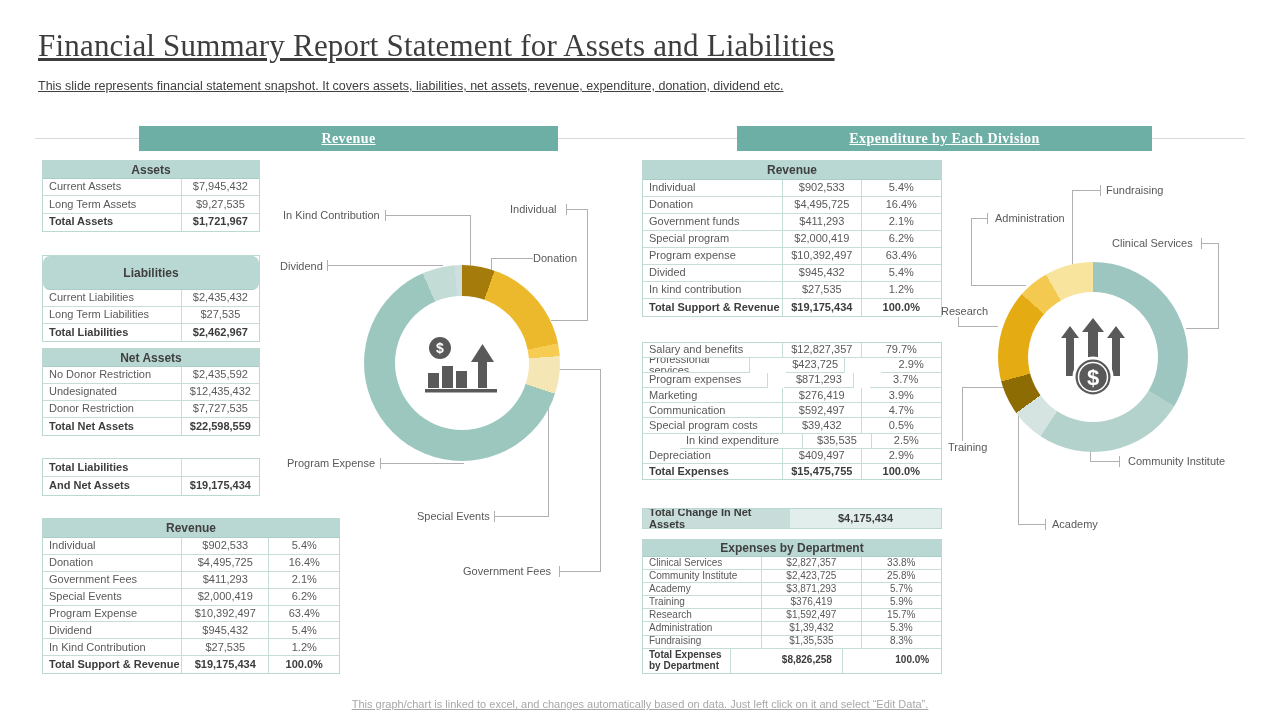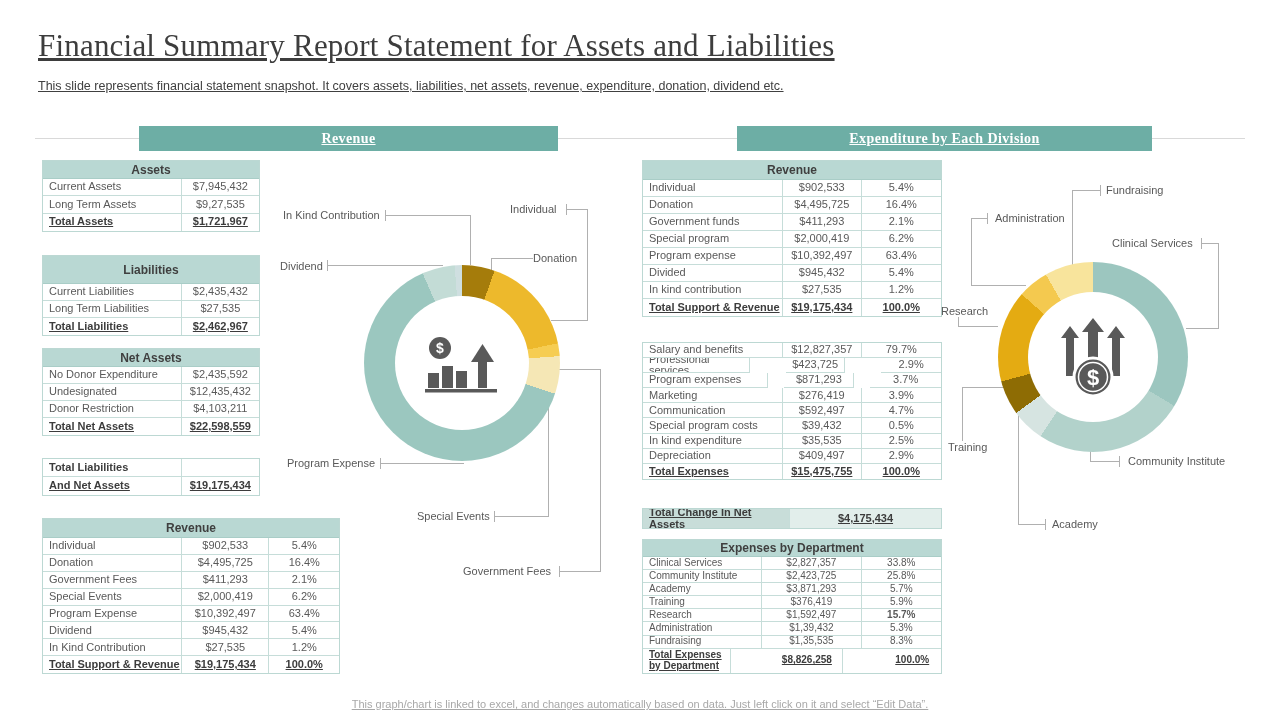--- a/index.html
+++ b/index.html
@@ -10,21 +10,21 @@
          font-size:31px;color:#3d3d3d;letter-spacing:.2px;}
   #subtitle{left:38px;top:79px;font-size:12.5px;color:#404040;}
   .hline{height:1px;background:#d9d9d9;}
   .banner{height:25px;background:#6daea5;color:#ffffff;text-align:center;line-height:25px;
           font-family:"Liberation Serif","DejaVu Serif",serif;font-weight:bold;font-size:14px;letter-spacing:.4px;}
   .tbl{position:absolute;border:1px solid #bcd8d3;box-sizing:border-box;background:#fff;}
   .trow{display:flex;box-sizing:border-box;}
   .tcell{box-sizing:border-box;border-right:1px solid #c6ddd9;border-bottom:1px solid #c6ddd9;
          font-size:11px;color:#595959;display:flex;align-items:center;overflow:hidden;line-height:1.05;}
   .tcell:last-child{border-right:none;}
-  .trow:last-child .tcell{border-bottom:none;text-decoration:underline;}
+  .trow:last-child .tcell{border-bottom:none;}
   .tcell.lab{padding-left:6px;justify-content:flex-start;text-align:left;}
   .tcell.val{justify-content:center;text-align:center;}
   .thead{background:#b9d8d3;font-weight:bold;color:#3f3f3f;font-size:12px;justify-content:center;
          display:flex;align-items:center;border-bottom:1px solid #a9cdc7;box-sizing:border-box;}
   .bold .tcell{font-weight:bold;color:#3c3c3c;}
   .small .tcell{font-size:10px;}
   .donut{position:absolute;border-radius:50%;}
   .donut-hole{position:absolute;border-radius:50%;background:#ffffff;}
   .callout{position:absolute;font-size:11px;color:#595959;white-space:nowrap;}
   .lline{position:absolute;background:#b0b0b0;}
@@ -52,47 +52,47 @@
         <div class="trow" style="height: 17.3px;">
           <div class="tcell lab" style="width: 140px; height: 17.3px;">Long Term  Assets</div>
           <div class="tcell val" style="width: 78px; height: 17.3px;">$9,27,535</div>
         </div>
         <div class="trow bold" style="height: 17.3px;">
           <div class="tcell lab" style="width: 140px; height: 17.3px;">Total Assets</div>
           <div class="tcell val" style="width: 78px; height: 17.3px;">$1,721,967</div>
         </div>
       </div>
       <div class="tbl" style="left: 42px; top: 255px; width: 218px;">
-        <div class="thead" style="height: 28px;">Liabilities</div>
+        <div class="thead" style="height: 34px; border-radius: 7px;">Liabilities</div>
         <div class="trow" style="height: 17px;">
           <div class="tcell lab" style="width: 140px; height: 17px;">Current Liabilities</div>
           <div class="tcell val" style="width: 78px; height: 17px;">$2,435,432</div>
         </div>
         <div class="trow" style="height: 17px;">
           <div class="tcell lab" style="width: 140px; height: 17px;">Long Term  Liabilities</div>
           <div class="tcell val" style="width: 78px; height: 17px;">$27,535</div>
         </div>
         <div class="trow bold" style="height: 17px;">
           <div class="tcell lab" style="width: 140px; height: 17px;">Total Liabilities</div>
           <div class="tcell val" style="width: 78px; height: 17px;">$2,462,967</div>
         </div>
       </div>
       <div class="tbl" style="left: 42px; top: 348px; width: 218px;">
         <div class="thead" style="height: 18px;">Net Assets</div>
         <div class="trow" style="height: 17px;">
-          <div class="tcell lab" style="width: 140px; height: 17px;">No Donor Expenditure</div>
+          <div class="tcell lab" style="width: 140px; height: 17px;">No Donor Restriction</div>
           <div class="tcell val" style="width: 78px; height: 17px;">$2,435,592</div>
         </div>
         <div class="trow" style="height: 17px;">
           <div class="tcell lab" style="width: 140px; height: 17px;">Undesignated</div>
           <div class="tcell val" style="width: 78px; height: 17px;">$12,435,432</div>
         </div>
         <div class="trow" style="height: 17px;">
           <div class="tcell lab" style="width: 140px; height: 17px;">Donor Restriction</div>
-          <div class="tcell val" style="width: 78px; height: 17px;">$4,103,211</div>
+          <div class="tcell val" style="width: 78px; height: 17px;">$7,727,535</div>
         </div>
         <div class="trow bold" style="height: 17px;">
           <div class="tcell lab" style="width: 140px; height: 17px;">Total Net Assets</div>
           <div class="tcell val" style="width: 78px; height: 17px;">$22,598,559</div>
         </div>
       </div>
       <div class="tbl" style="left: 42px; top: 458px; width: 218px;">
         <div class="trow bold" style="height: 18px;">
           <div class="tcell lab" style="width: 140px; height: 18px;">Total Liabilities</div>
           <div class="tcell val" style="width: 78px; height: 18px;"></div>
@@ -213,21 +213,21 @@
           <div class="tcell lab" style="width: 141px; height: 15.1px;">Communication</div>
           <div class="tcell val" style="width: 79px; height: 15.1px;">$592,497</div>
           <div class="tcell val" style="width: 80px; height: 15.1px;">4.7%</div>
         </div>
         <div class="trow" style="height: 15.1px;">
           <div class="tcell lab" style="width: 141px; height: 15.1px;">Special program costs</div>
           <div class="tcell val" style="width: 79px; height: 15.1px;">$39,432</div>
           <div class="tcell val" style="width: 80px; height: 15.1px;">0.5%</div>
         </div>
         <div class="trow" style="height: 15.1px;">
-          <div class="tcell lab" style="width: 141px; height: 15.1px;">In kind expenditure</div>
+          <div class="tcell lab" style="width: 141px; height: 15.1px; margin-left: 37px;">In kind expenditure</div>
           <div class="tcell val" style="width: 79px; height: 15.1px;">$35,535</div>
           <div class="tcell val" style="width: 80px; height: 15.1px;">2.5%</div>
         </div>
         <div class="trow" style="height: 15.1px;">
           <div class="tcell lab" style="width: 141px; height: 15.1px;">Depreciation</div>
           <div class="tcell val" style="width: 79px; height: 15.1px;">$409,497</div>
           <div class="tcell val" style="width: 80px; height: 15.1px;">2.9%</div>
         </div>
         <div class="trow bold" style="height: 15.1px;">
           <div class="tcell lab" style="width: 141px; height: 15.1px;">Total Expenses</div>
@@ -259,21 +259,21 @@
           <div class="tcell val" style="width: 80px; height: 13.1px;">5.7%</div>
         </div>
         <div class="trow" style="height: 13.1px;">
           <div class="tcell lab" style="width: 120px; height: 13.1px;">Training</div>
           <div class="tcell val" style="width: 100px; height: 13.1px;">$376,419</div>
           <div class="tcell val" style="width: 80px; height: 13.1px;">5.9%</div>
         </div>
         <div class="trow" style="height: 13.1px;">
           <div class="tcell lab" style="width: 120px; height: 13.1px;">Research</div>
           <div class="tcell val" style="width: 100px; height: 13.1px;">$1,592,497</div>
-          <div class="tcell val" style="width: 80px; height: 13.1px; font-weight: bold;">15.7%</div>
+          <div class="tcell val" style="width: 80px; height: 13.1px;">15.7%</div>
         </div>
         <div class="trow" style="height: 13.1px;">
           <div class="tcell lab" style="width: 120px; height: 13.1px;">Administration</div>
           <div class="tcell val" style="width: 100px; height: 13.1px;">$1,39,432</div>
           <div class="tcell val" style="width: 80px; height: 13.1px;">5.3%</div>
         </div>
         <div class="trow" style="height: 13.1px;">
           <div class="tcell lab" style="width: 120px; height: 13.1px;">Fundraising</div>
           <div class="tcell val" style="width: 100px; height: 13.1px;">$1,35,535</div>
           <div class="tcell val" style="width: 80px; height: 13.1px;">8.3%</div>

